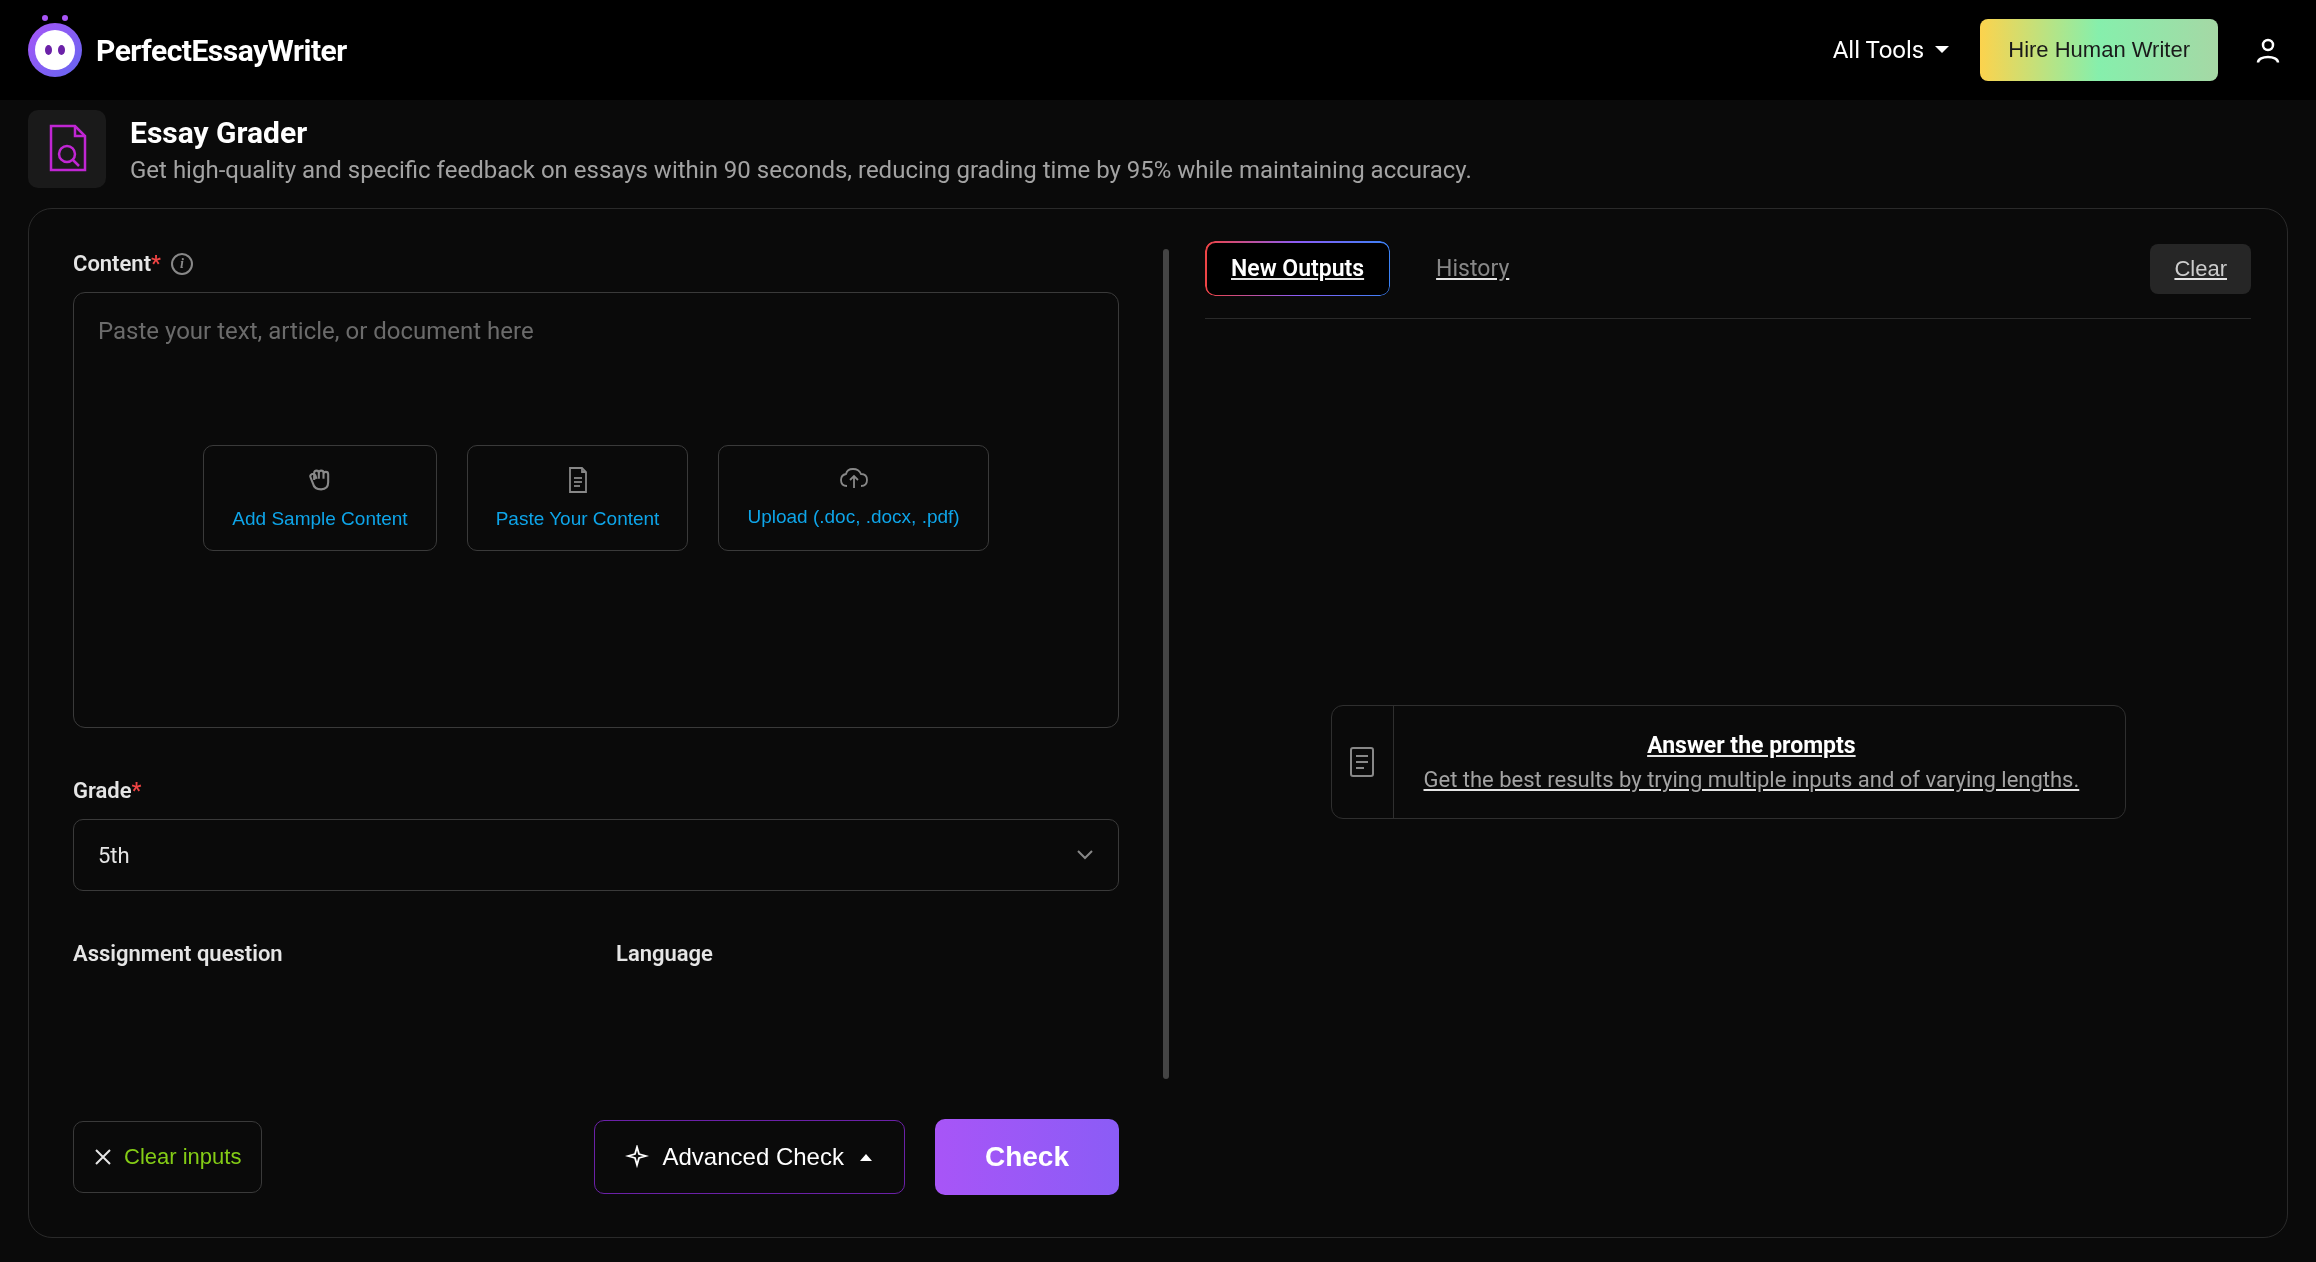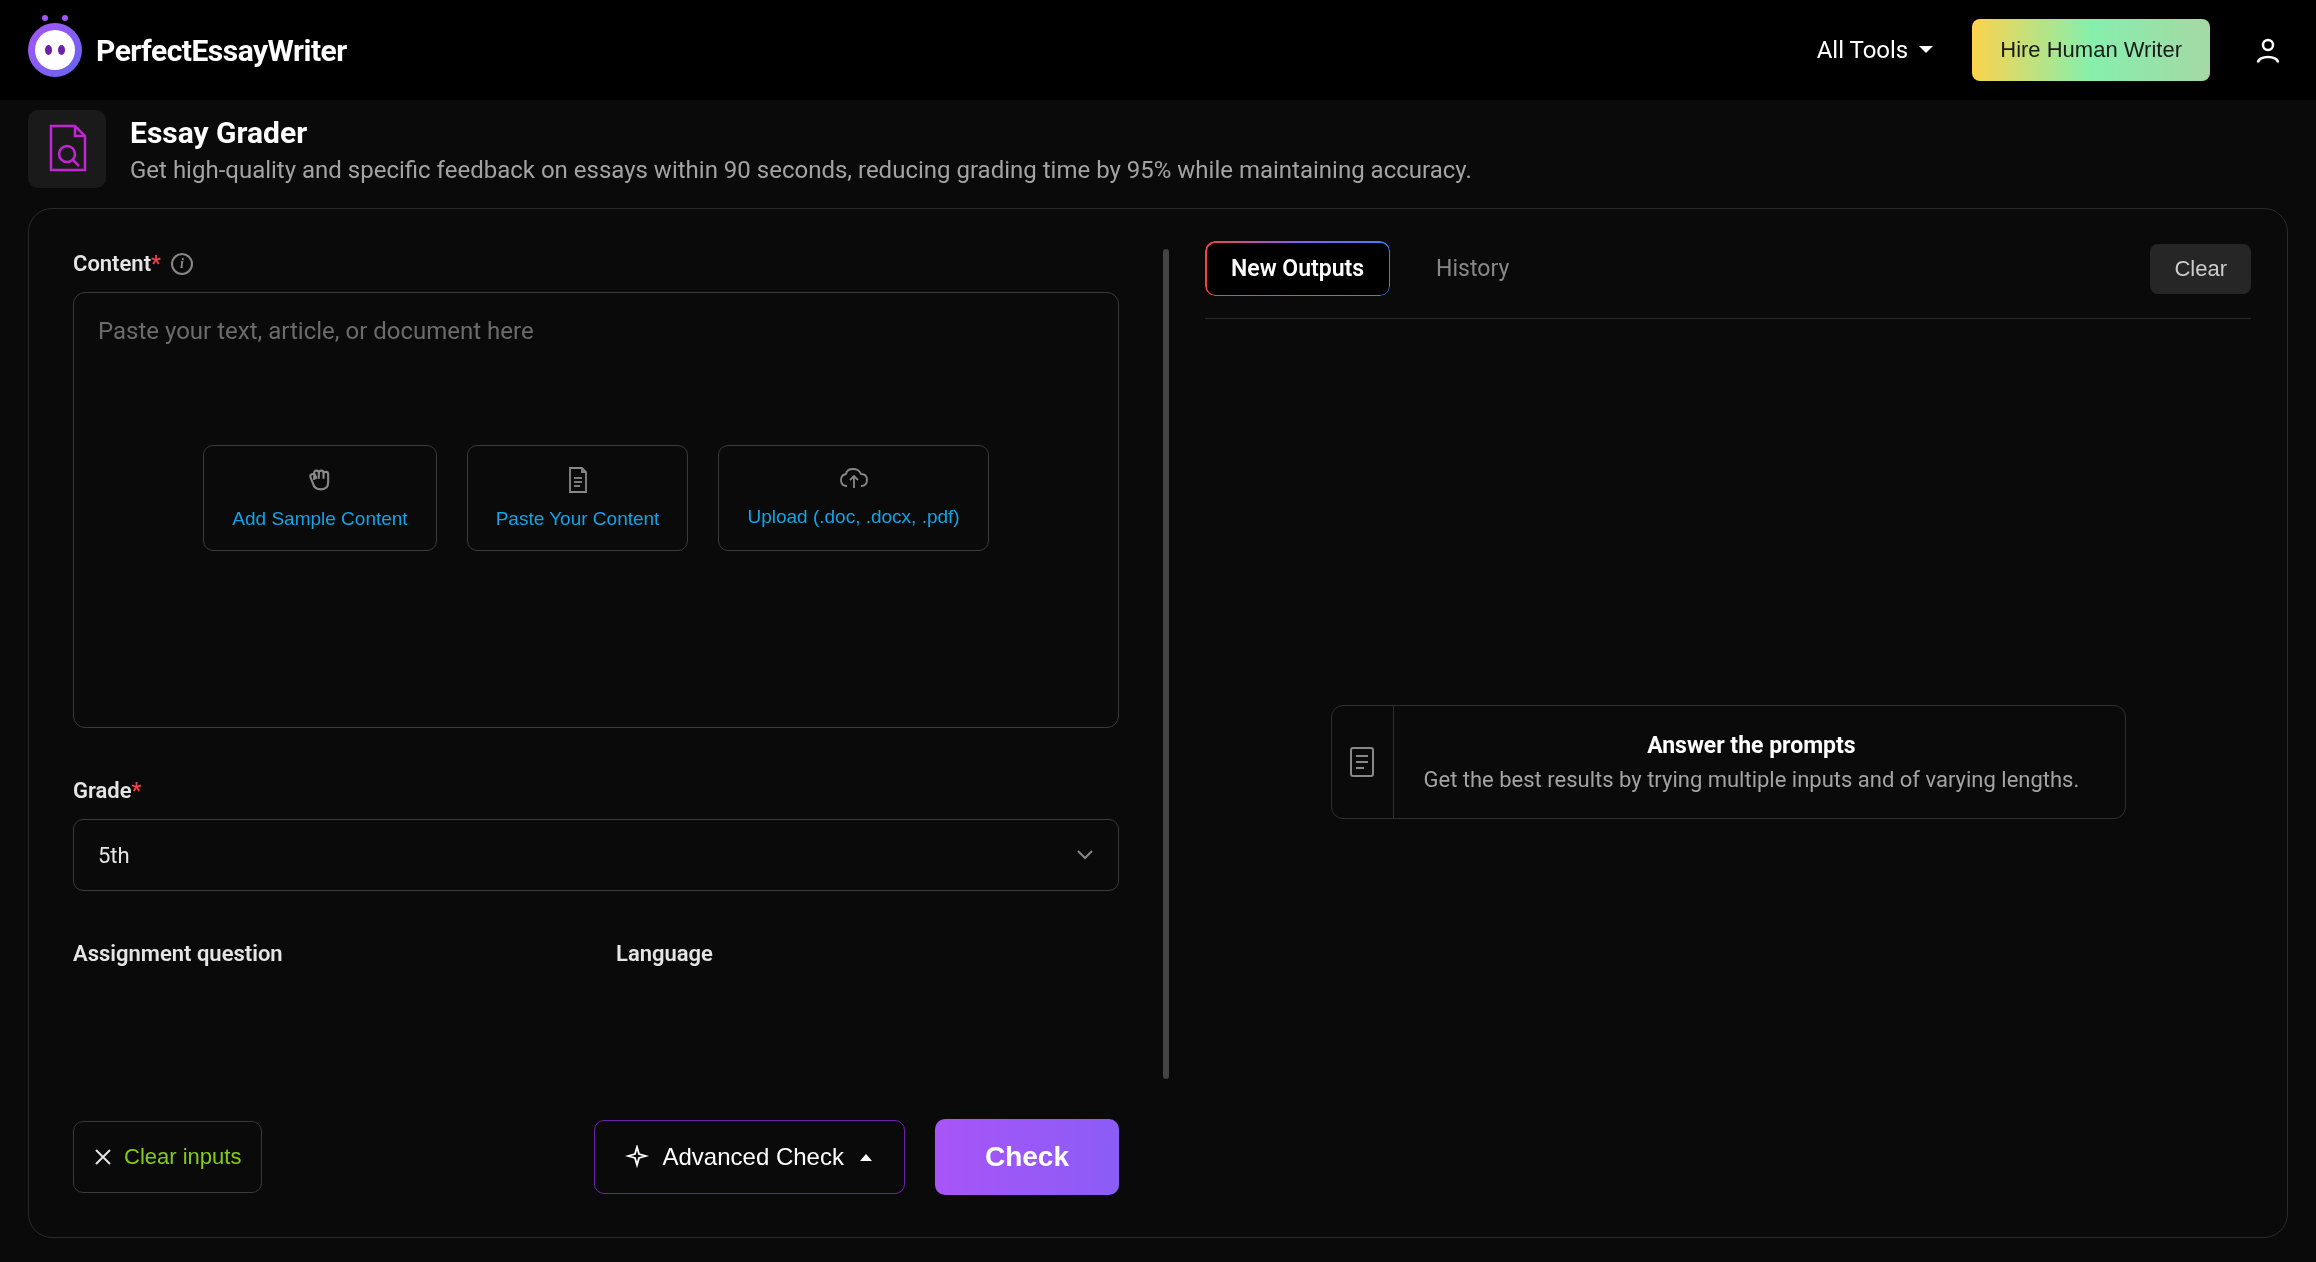--- a/index.html
+++ b/index.html
@@ -76,21 +76,21 @@
 .logo-text {
   font-size: 30px;
   font-weight: 700;
   color: #fff;
   letter-spacing: -0.5px;
 }
 
 .header-right {
   display: flex;
   align-items: center;
-  gap: 38px;
+  gap: 30px;
 }
 
 .all-tools {
   font-size: 24px;
   color: #fff;
   display: flex;
   align-items: center;
   gap: 10px;
   cursor: pointer;
 }
@@ -166,20 +166,21 @@
   height: 830px;
   border-radius: 3px;
   margin-top: 40px;
 }
 
 .right-panel {
   flex: 1;
   padding: 32px 36px;
   display: flex;
   flex-direction: column;
+  text-decoration: underline;
 }
 
 .field-label {
   font-size: 22px;
   font-weight: 600;
   color: #e5e5e5;
   margin-bottom: 16px;
   display: flex;
   align-items: center;
   gap: 10px;

